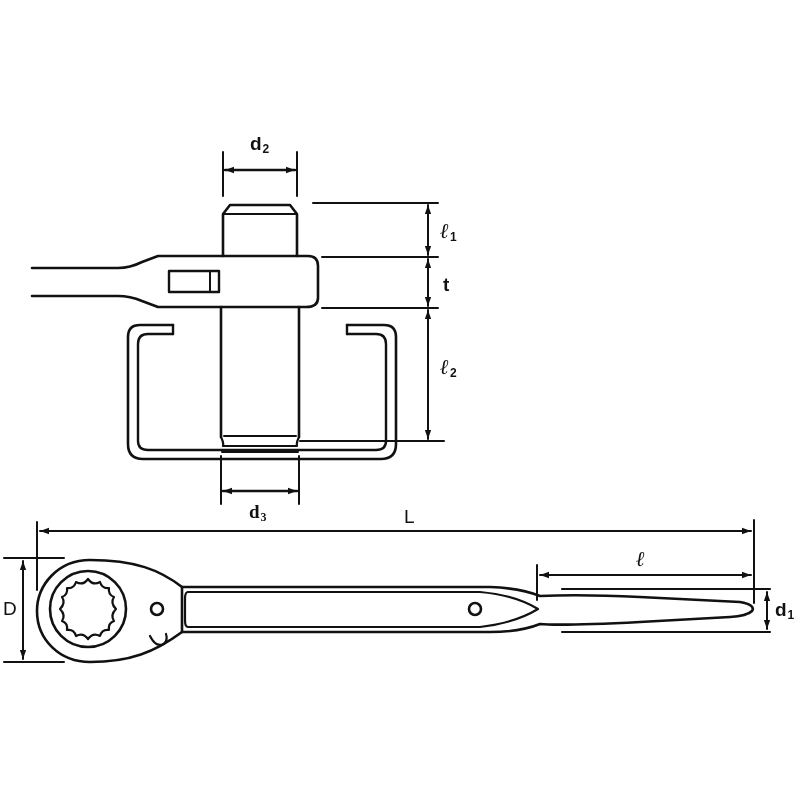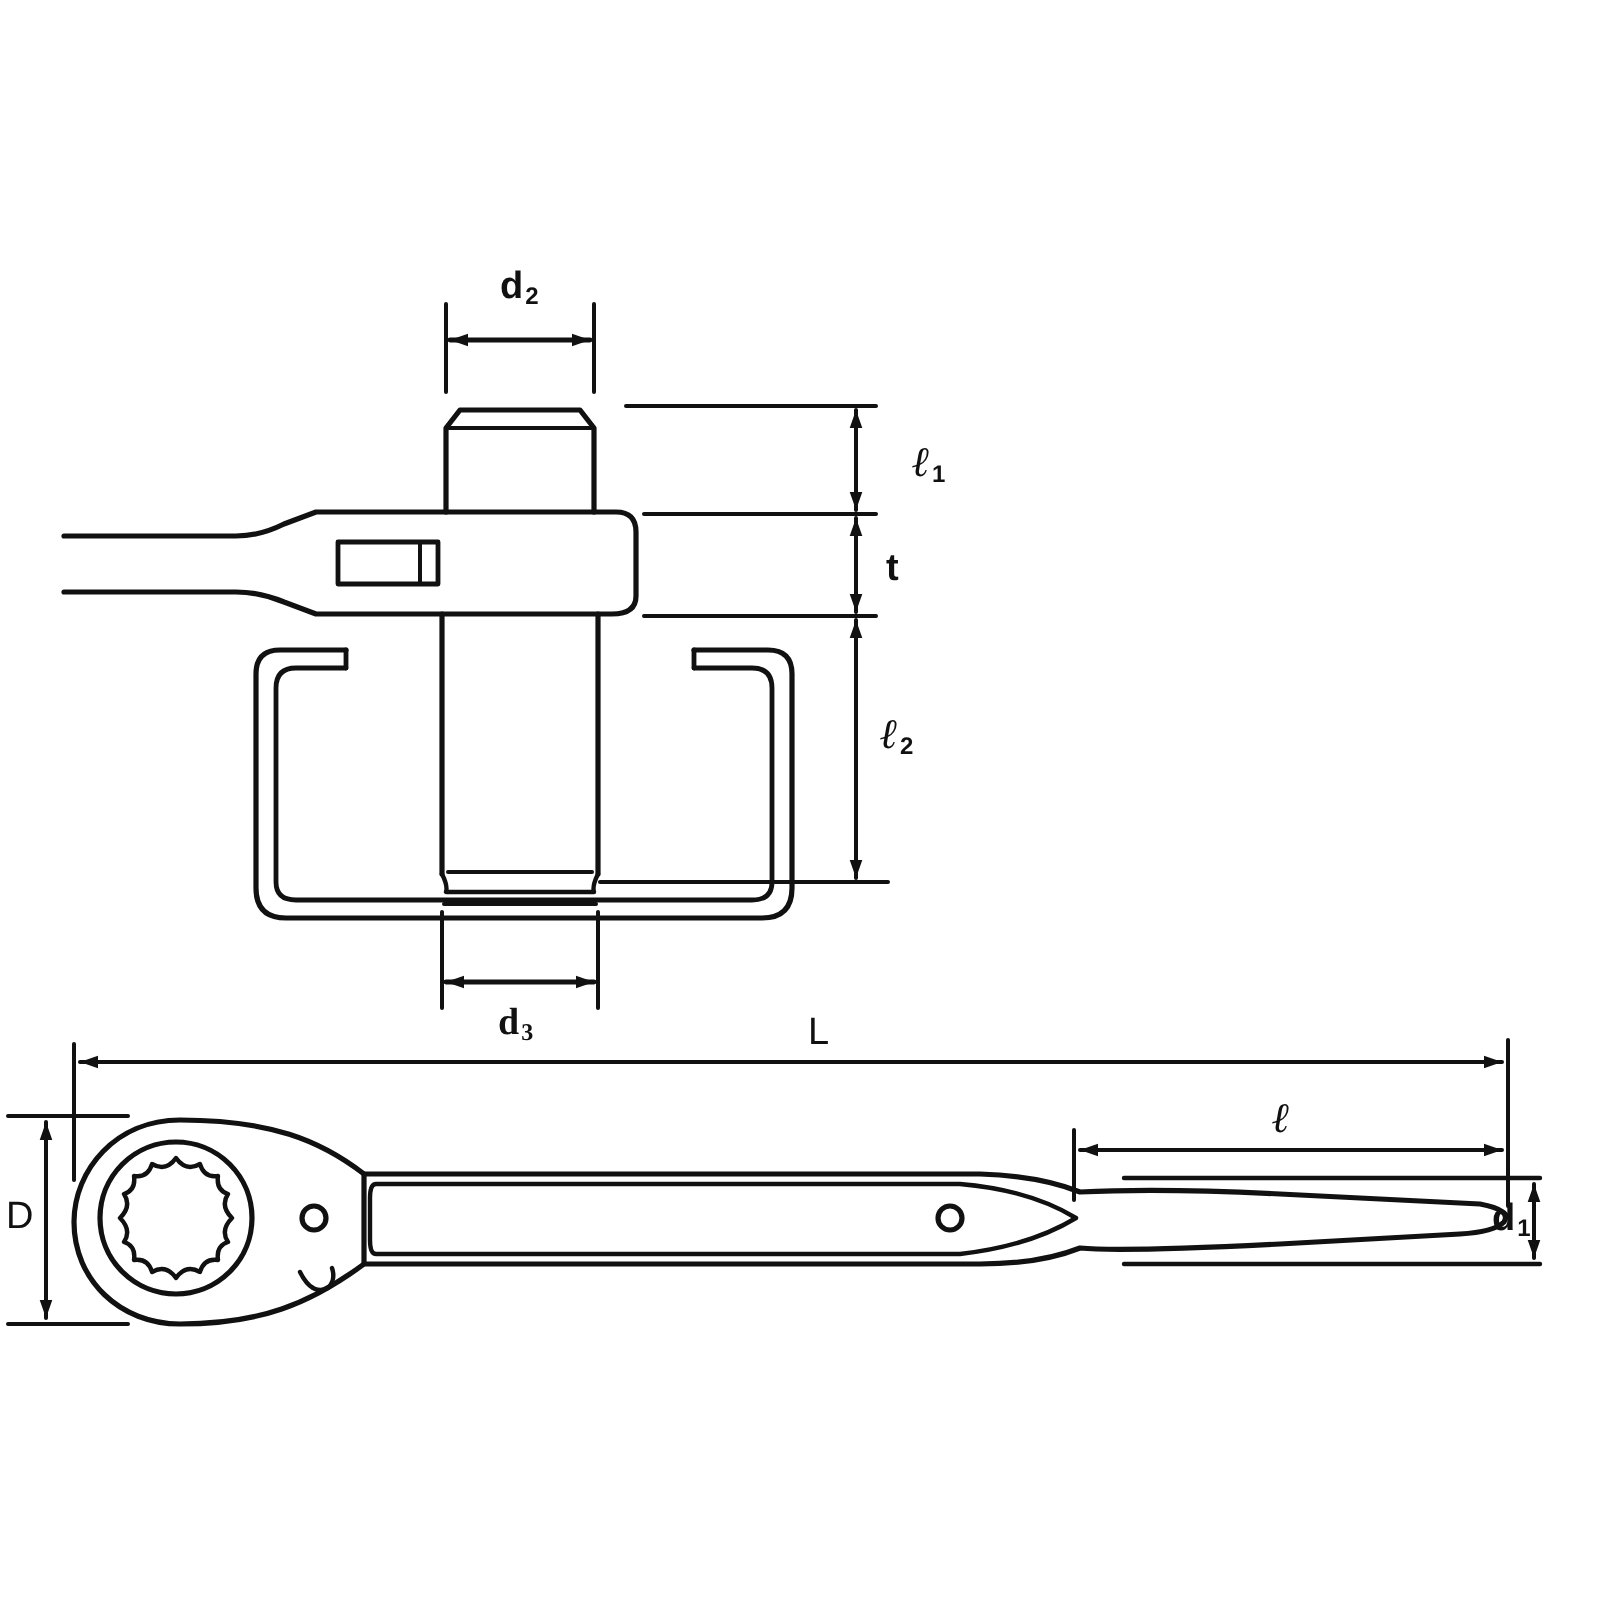--- a/index.html
+++ b/index.html
@@ -102,21 +102,21 @@
         <line x1="540" y1="575" x2="751" y2="575" marker-start="url(#arr)" marker-end="url(#arr)"></line>
 
         <line x1="767" y1="592" x2="767" y2="629" marker-start="url(#arr)" marker-end="url(#arr)"></line>
       </g>
     </g>
   </svg>
 
   <div class="lbl" style="left:250px;top:134px;">
     <span>d</span><sub>2</sub>
   </div>
-  <div class="lbl" style="left:456px;top:220px;">
+  <div class="lbl" style="left:440px;top:220px;">
     <span class="ell">ℓ</span><sub>1</sub>
   </div>
   <div class="lbl" style="left:443px;top:275px;">
     <span>t</span>
   </div>
   <div class="lbl" style="left:440px;top:356px;">
     <span class="ell">ℓ</span><sub>2</sub>
   </div>
   <div class="lbl" style="left:249px;top:502px;font-family:Liberation Serif, serif;">
     <span>d</span><sub>3</sub>
@@ -124,16 +124,16 @@
 
   <div class="lbl plain" style="left:404px;top:507px;">
     <span>L</span>
   </div>
   <div class="lbl plain" style="left:3px;top:599px;">
     <span>D</span>
   </div>
   <div class="lbl" style="left:636px;top:548px;">
     <span class="ell">ℓ</span>
   </div>
-  <div class="lbl" style="left:746px;top:600px;">
+  <div class="lbl" style="left:775px;top:600px;">
     <span>d</span><sub>1</sub>
   </div>
 </div>
 
 </body></html>

